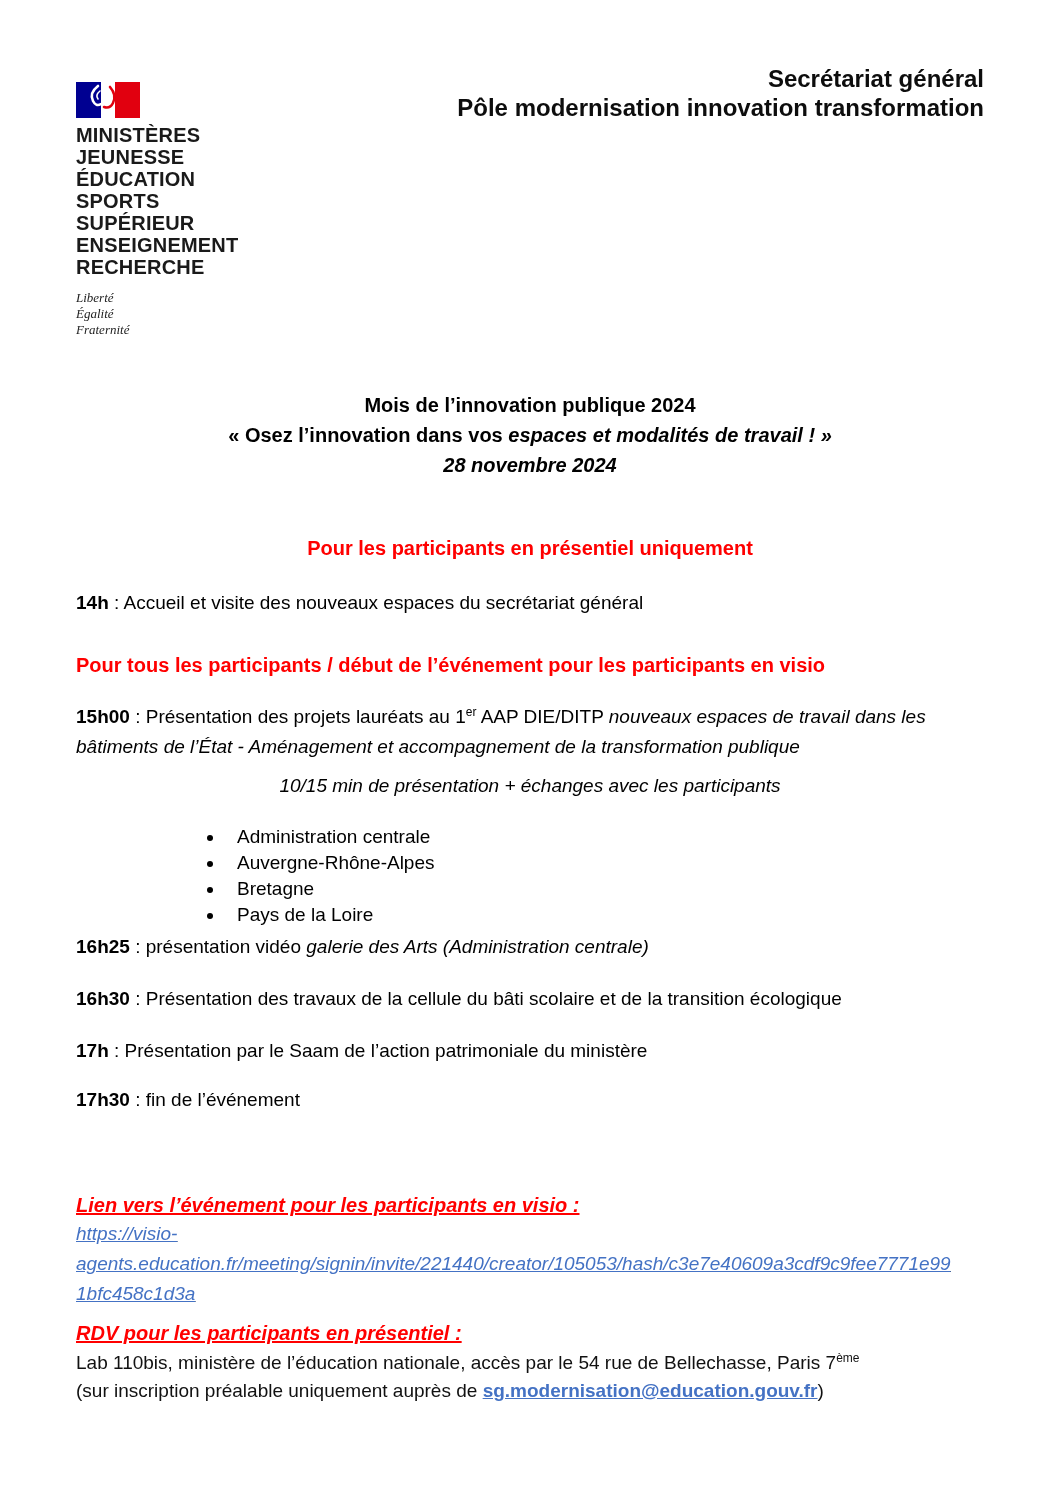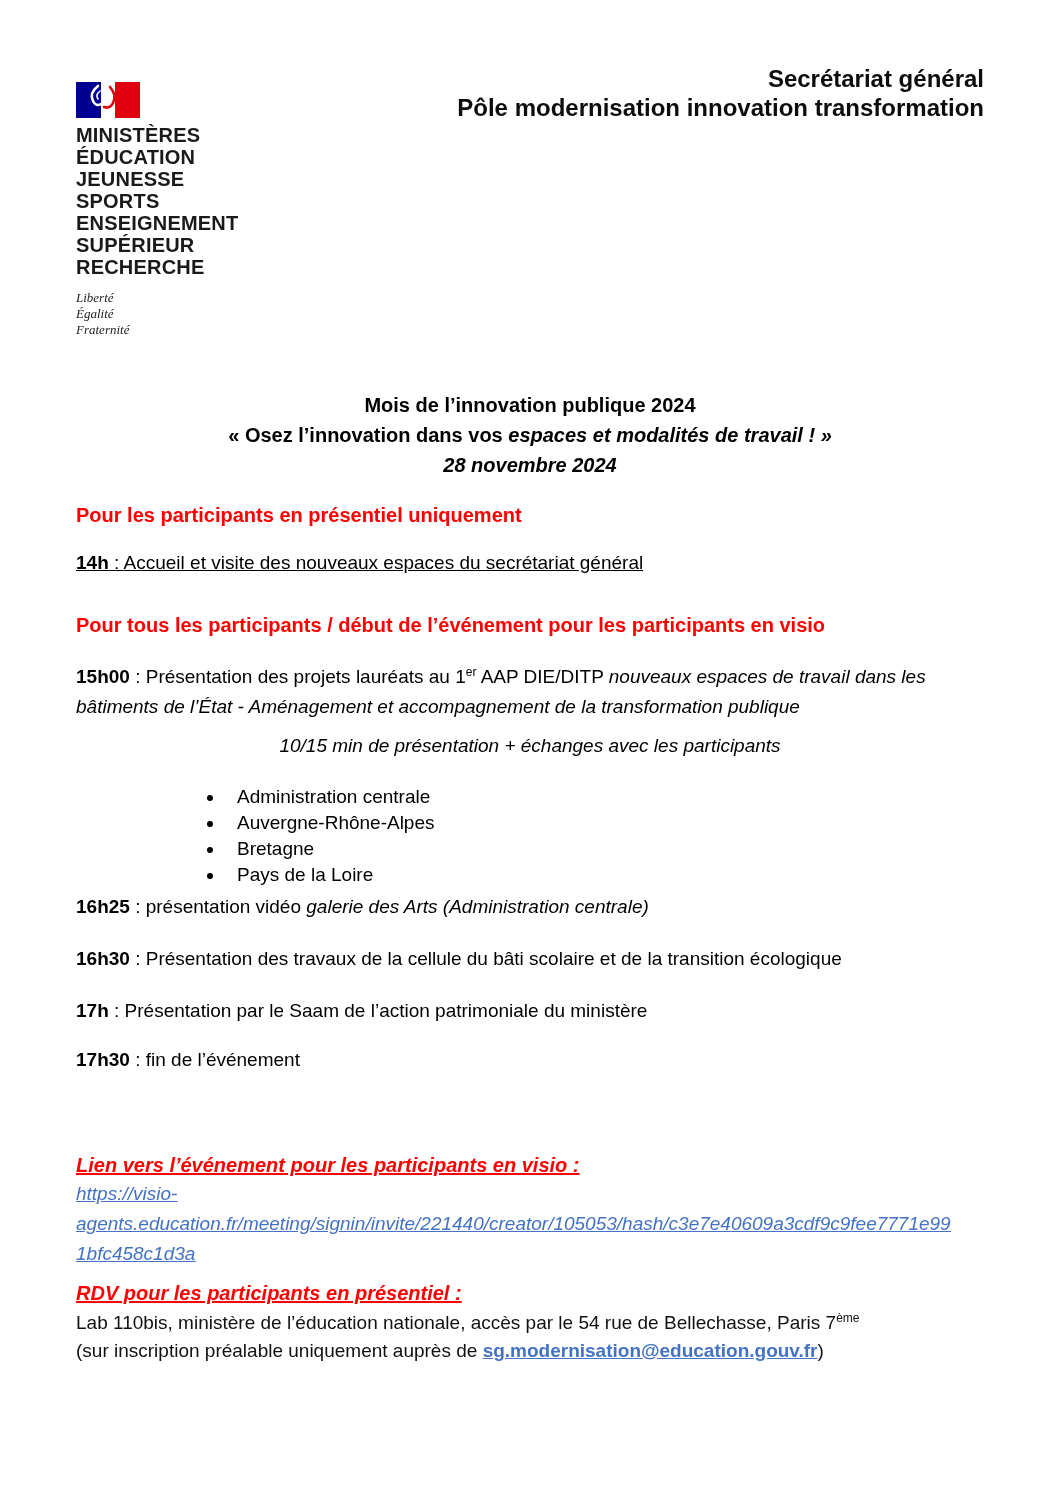--- a/index.html
+++ b/index.html
@@ -24,24 +24,24 @@
   .ministry { margin-top: 6px; font-weight: 700; font-size: 20px; line-height: 22px; letter-spacing: 0.2px; color: #1a1a1a; }
   .motto { margin-top: 12px; font-family: "Liberation Serif", serif; font-style: italic; font-size: 13px; line-height: 16px; color: #222; }
   .header-right { text-align: right; font-weight: 700; font-size: 24px; line-height: 29px; padding-top: 2px; color: #0d0d0d; }
 
   
   .title-block { margin-top: 52px; text-align: center; font-weight: 700; font-size: 20px; line-height: 30px; }
   .italic { font-style: italic; }
 
   
   .h-red { color: var(--red, #FF0000); font-weight: 700; font-size: 20px; line-height: 22px; }
-  .h-red-1 { margin-top: 24px; }
+  .h-red-1 { margin-top: 57px; text-align: center; }
   .h-red-2 { margin-top: 40px; }
   .sched { font-size: 19px; line-height: 22px; }
-  .item-14h   { margin-top: 26px; text-decoration: underline; }
+  .item-14h   { margin-top: 33px; }
   .p-15h00    { margin-top: 26px; line-height: 30px; font-size: 19px; }
   .note-center{ margin-top: 13px; text-align: center; font-style: italic; font-size: 19px; line-height: 22px; }
   .bullets { margin-top: 27px; padding-left: 149px; list-style: disc; }
   .bullets li { font-size: 19px; line-height: 26px; padding-left: 12px; }
   .item-16h25 { margin-top: 8px; }
   .item-16h30 { margin-top: 30px; }
   .item-17h   { margin-top: 30px; }
   .item-17h30 { margin-top: 27px; }
   .t { font-weight: 700; }
   sup { font-size: 12px; line-height: 0; }
@@ -93,25 +93,25 @@
       <svg class="flag-svg" width="64" height="36" viewBox="0 0 64 36" aria-hidden="true">
         <rect x="0" y="0" width="25" height="36" fill="#000091"></rect>
         <rect x="39" y="0" width="25" height="36" fill="#E1000F"></rect>
         <path d="M22,4 Q13,11 17,19 Q20,25 25,22" fill="none" stroke="#ffffff" stroke-width="2.6" stroke-linecap="round"></path>
         <path d="M24,9 Q19,13 22,17" fill="none" stroke="#ffffff" stroke-width="1.6" stroke-linecap="round"></path>
         <path d="M34,5 Q41,13 37,21 Q34,27 28,25" fill="none" stroke="#E1000F" stroke-width="2.6" stroke-linecap="round"></path>
       </svg>
 
       <div class="ministry">
         <div>MINISTÈRES</div>
+        <div>JEUNESSE</div>
         <div>ÉDUCATION</div>
-        <div>JEUNESSE</div>
         <div>SPORTS</div>
+        <div>SUPÉRIEUR</div>
         <div>ENSEIGNEMENT</div>
-        <div>SUPÉRIEUR</div>
         <div>RECHERCHE</div>
       </div>
 
       <div class="motto">
         <div>Liberté</div>
         <div>Égalité</div>
         <div>Fraternité</div>
       </div>
     </div>
 

